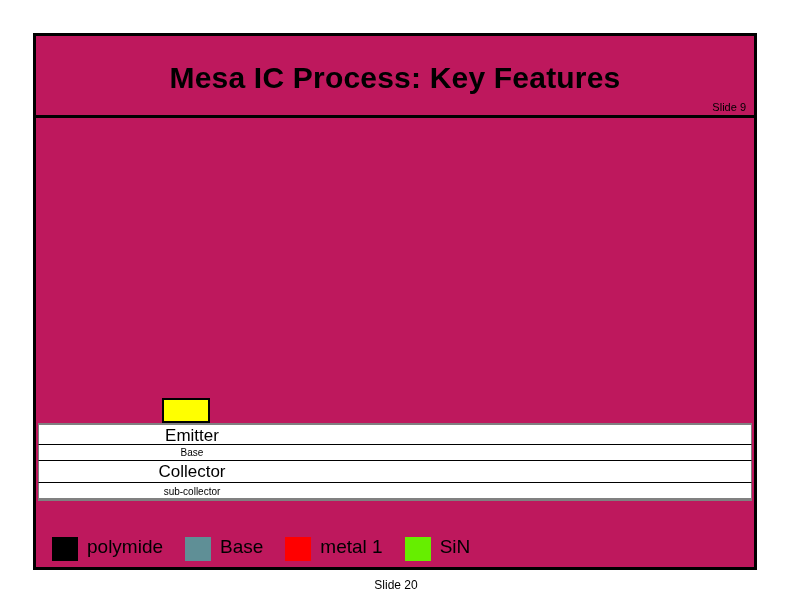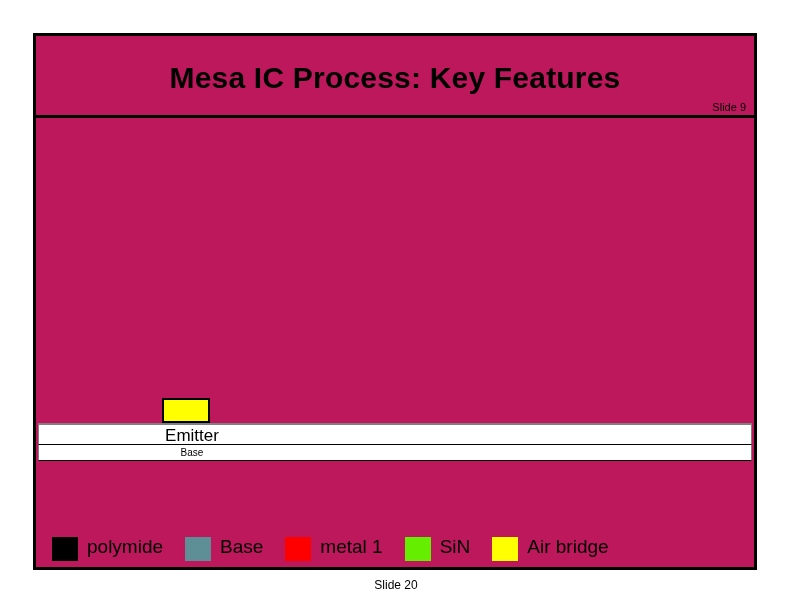--- a/index.html
+++ b/index.html
@@ -193,21 +193,27 @@
     <div id="layer-stack">
 
       <div class="layer layer-emitter">
         <div class="layer-label">Emitter</div>
       </div>
 
       <div class="layer layer-base">
         <div class="layer-label">Base</div>
       </div>
 
-
+      <div class="layer layer-collector">
+        <div class="layer-label">Collector</div>
+      </div>
+
+      <div class="layer layer-subcollector">
+        <div class="layer-label">sub-collector</div>
+      </div>
 
 
     </div>
 
     <div id="legend">
 
       <div class="legend-entry">
         <span class="legend-swatch" style="background: rgb(0, 0, 0);"></span>
         <span class="legend-label">polymide</span>
       </div>
@@ -220,23 +226,19 @@
       <div class="legend-entry">
         <span class="legend-swatch" style="background: rgb(255, 0, 0);"></span>
         <span class="legend-label">metal 1</span>
       </div>
 
       <div class="legend-entry">
         <span class="legend-swatch" style="background: rgb(102, 238, 0);"></span>
         <span class="legend-label">SiN</span>
       </div>
 
-      <div class="legend-entry">
-        <span class="legend-swatch" style="background: rgb(255, 255, 0);"></span>
-        <span class="legend-label">Air bridge</span>
-      </div>
 
     </div>
 
   </div>
 </div>
 
 <div id="footer-slide-number">Slide 20</div>
 
 </body></html>

